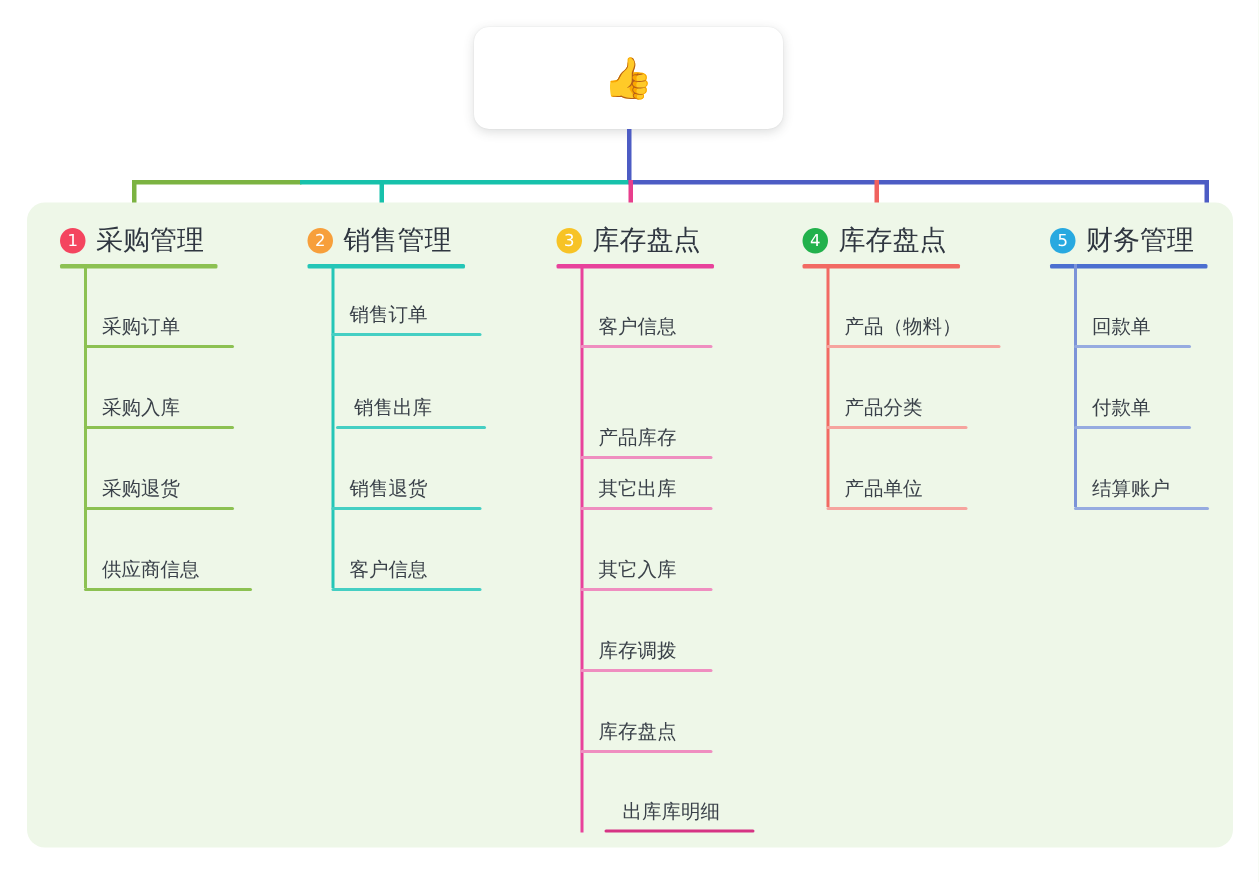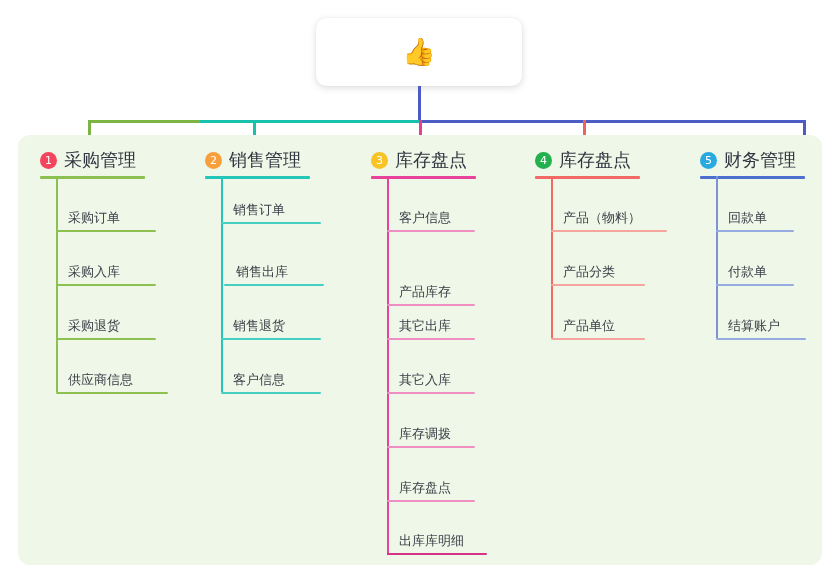--- a/index.html
+++ b/index.html
@@ -174,21 +174,21 @@
       <span class="item-underline" style="width:88px;background:#ef8ec0;"></span>
     </div>
     <div class="item" style="left:16px;top:394px;width:88px;height:54px;">
       <span class="item-label">库存调拨</span>
       <span class="item-underline" style="width:88px;background:#ef8ec0;"></span>
     </div>
     <div class="item" style="left:16px;top:448px;width:88px;height:54px;">
       <span class="item-label">库存盘点</span>
       <span class="item-underline" style="width:88px;background:#ef8ec0;"></span>
     </div>
-    <div class="item" style="left:16px;top:502px;width:100px;height:53px;">
+    <div class="item" style="left:32px;top:502px;width:100px;height:53px;">
       <span class="item-label">出库库明细</span>
       <span class="item-underline" style="width:100px;background:#d63384;"></span>
     </div>
   </div>
 
   <div class="column" style="left:535px;top:0;">
     <div class="col-head" style="left:0;top:148px;">
       <span class="badge" style="background:#22b14c;">4</span>
       <span class="col-title">库存盘点</span>
     </div>

